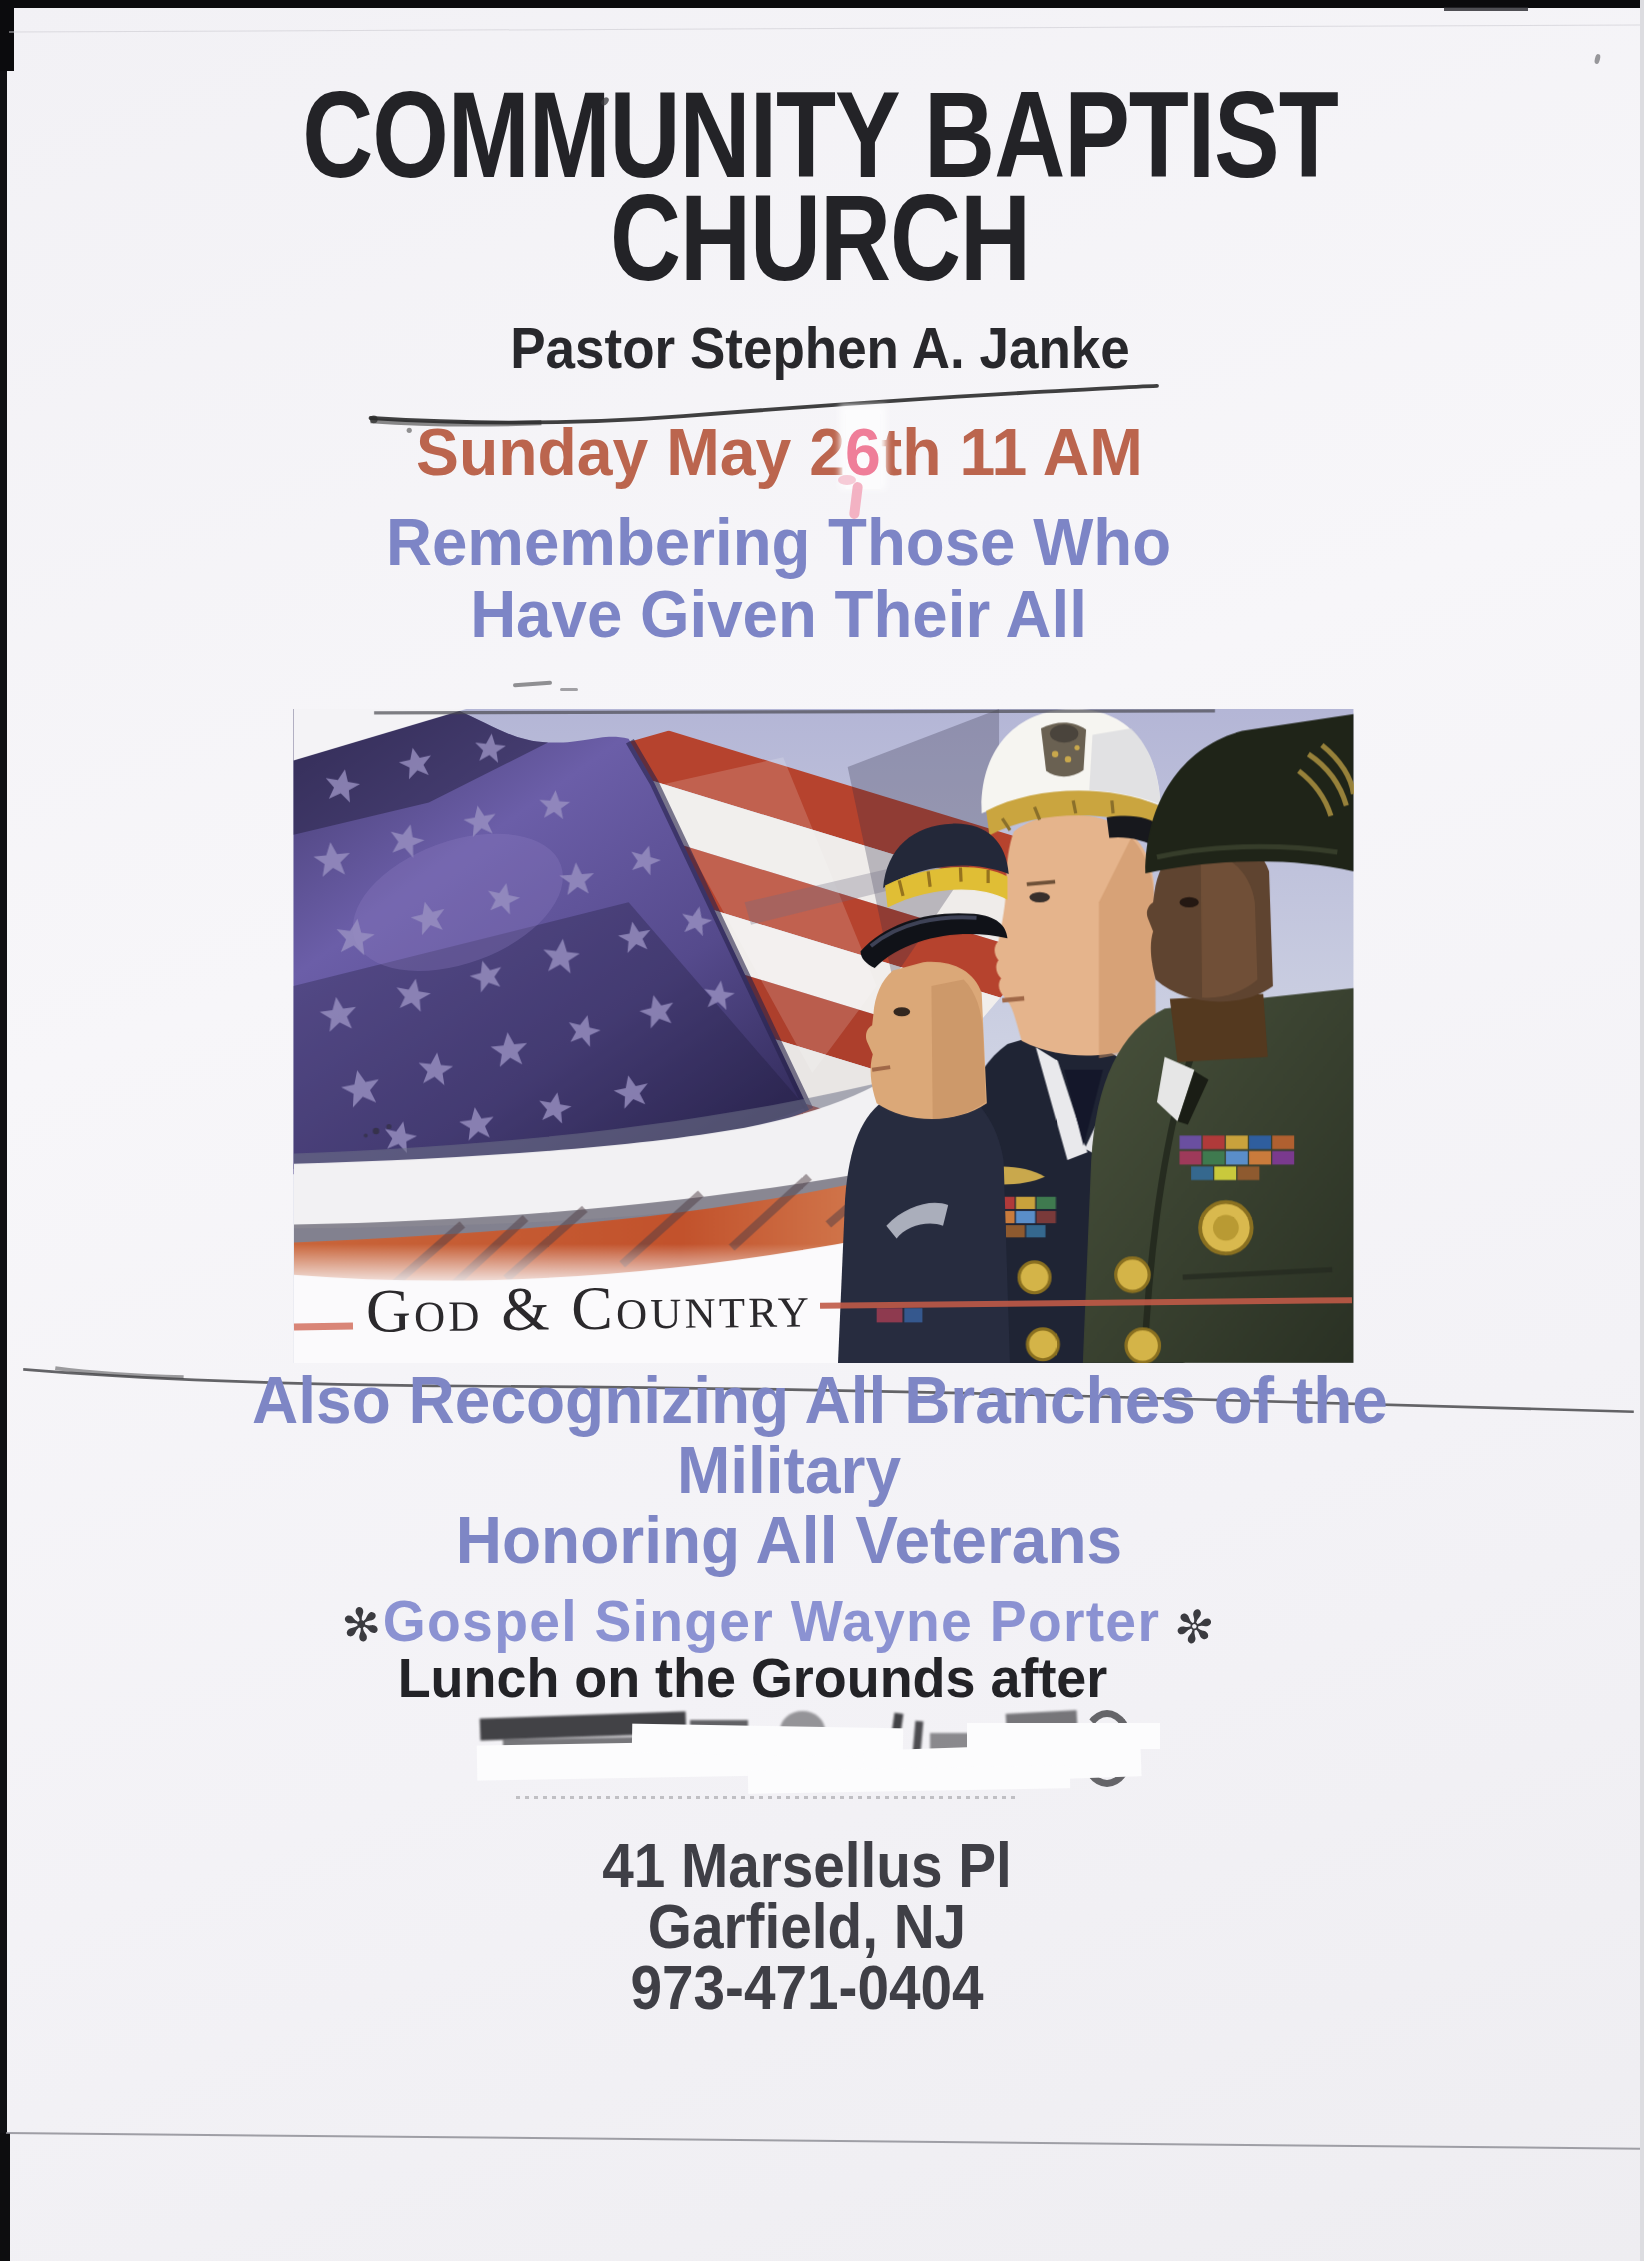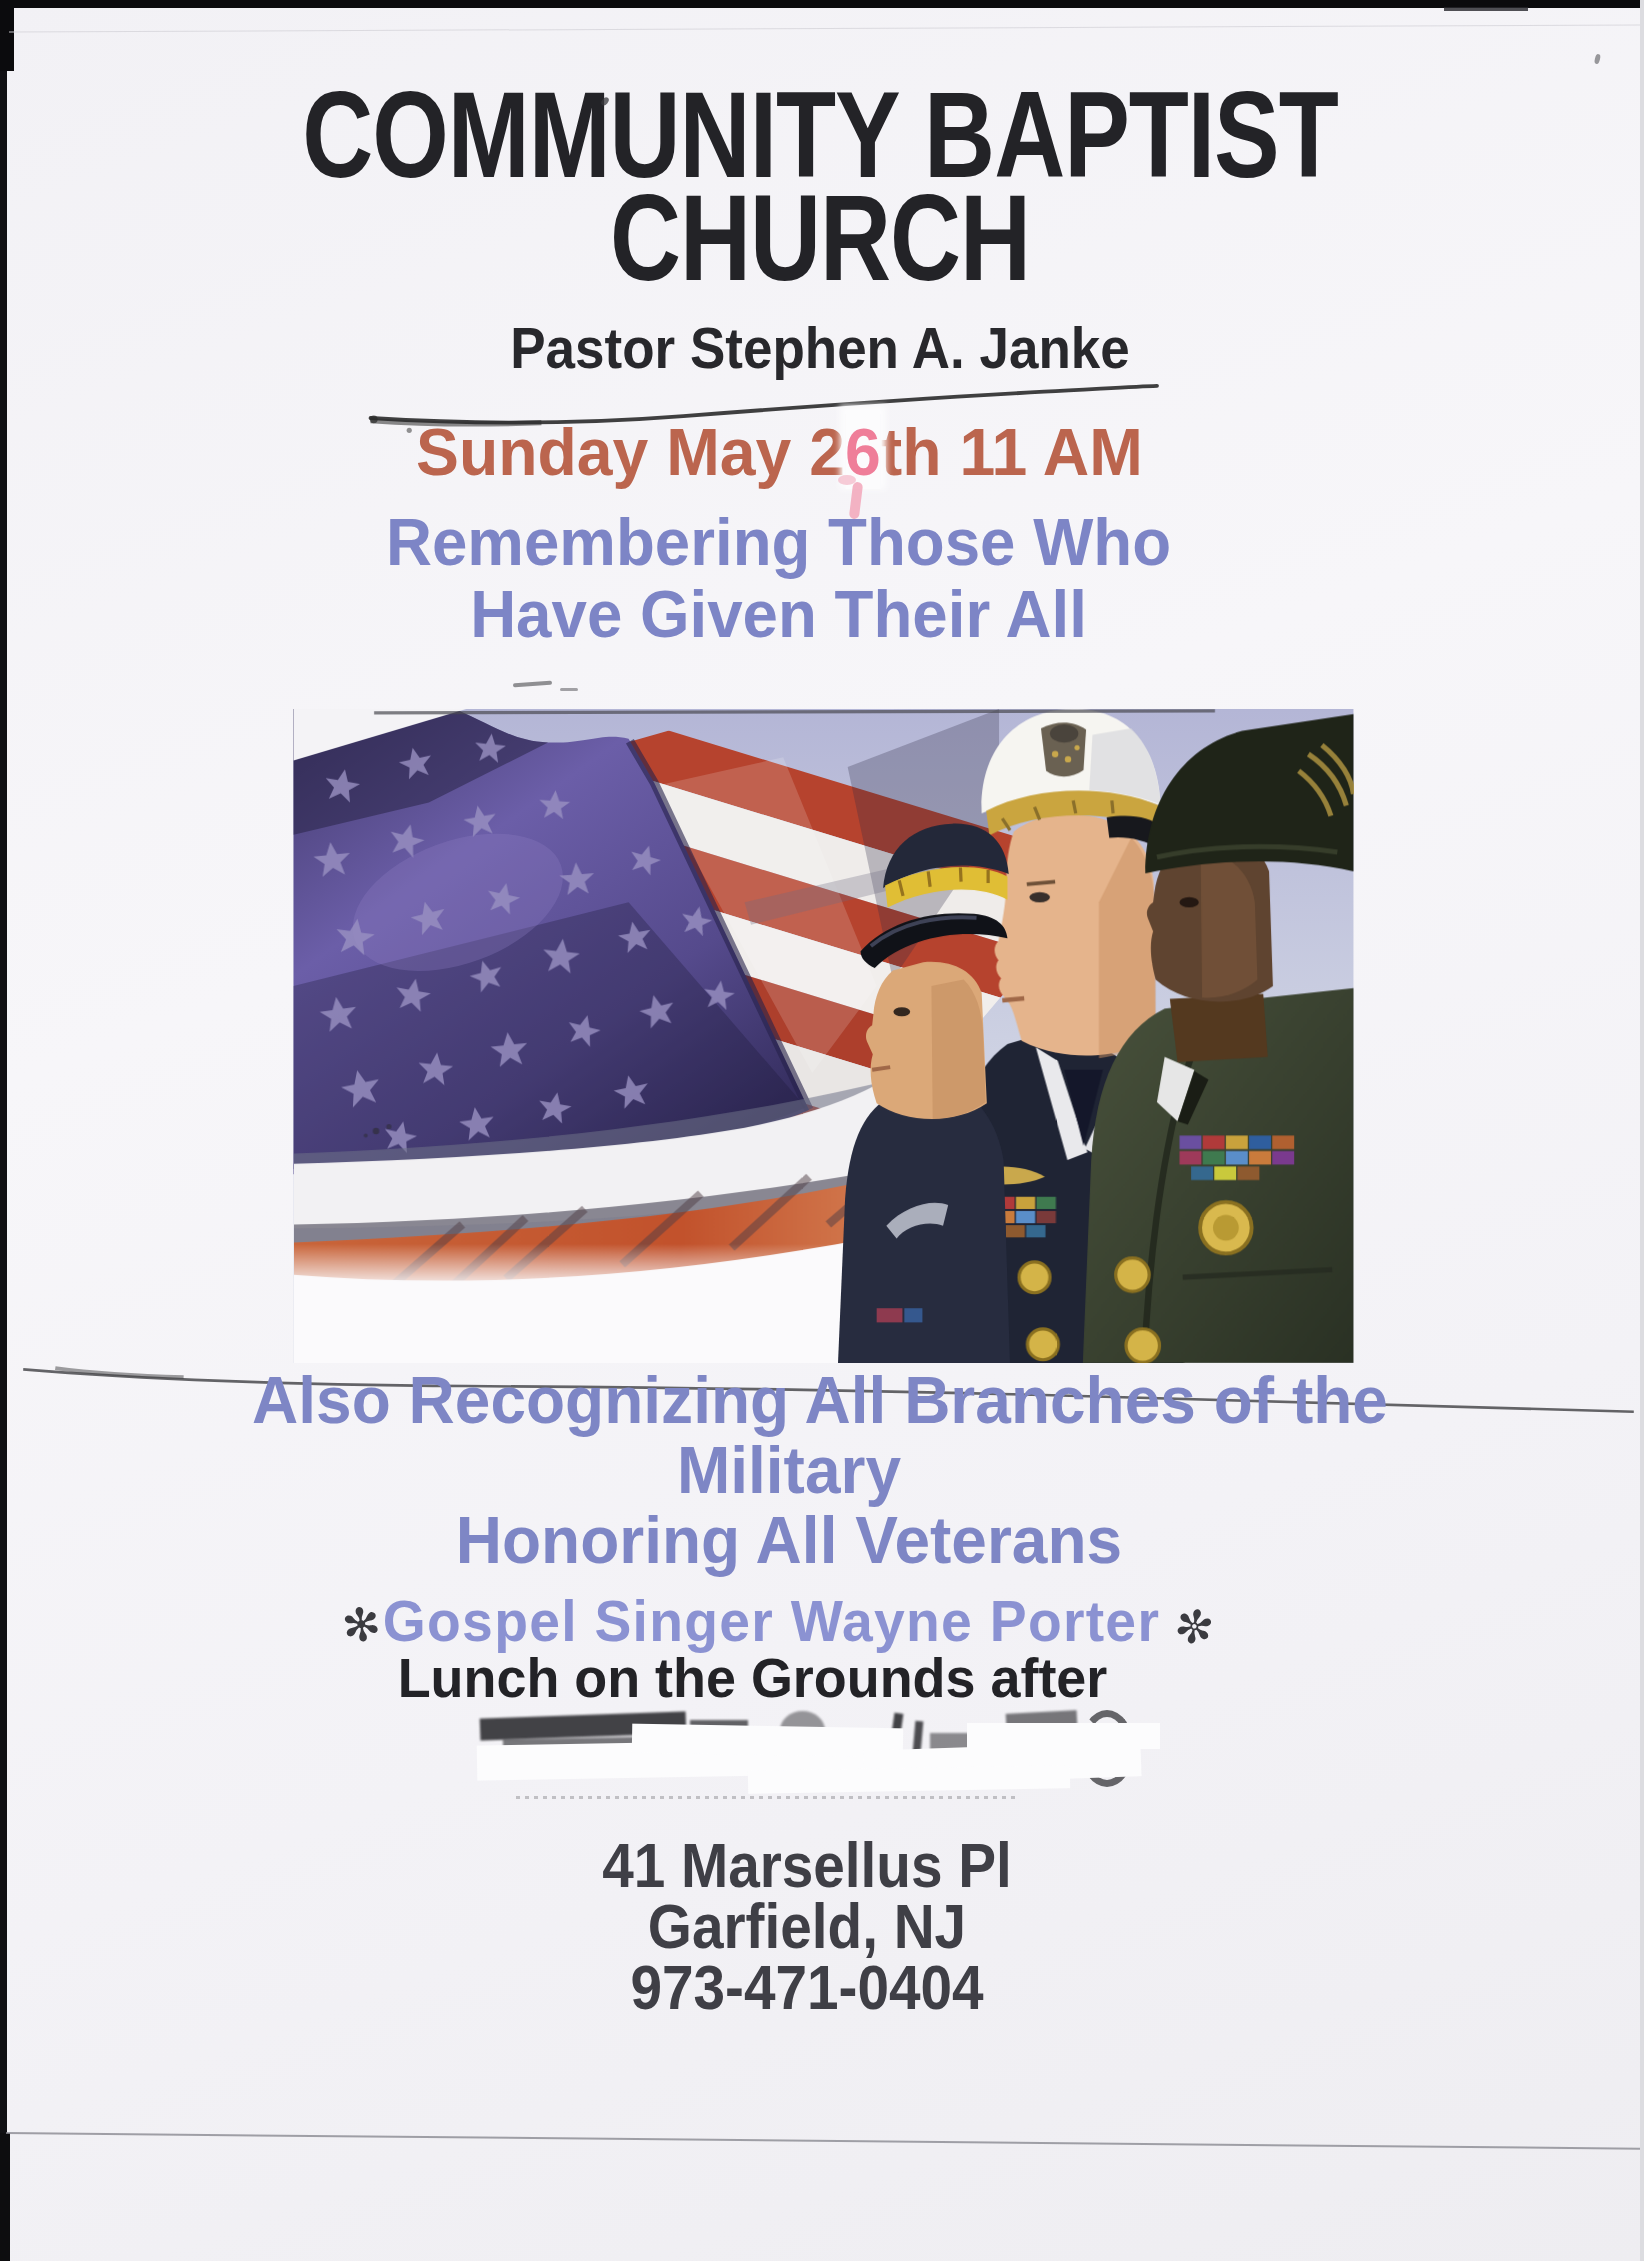--- a/index.html
+++ b/index.html
@@ -315,20 +315,25 @@
         <path d="M896,368 C940,332 1000,320 1060,324" stroke="#4a4f66" stroke-width="6" fill="none" opacity=".8"></path>
       </g>
 
       <path d="M0,0 L268,0 L0,80 Z" fill="#f4f3f6"></path>
       <path d="M125,6 L1430,3" stroke="#4a4a52" stroke-width="5" opacity=".7"></path>
       <circle cx="128" cy="655" r="5" fill="#2c2c30" opacity=".6"></circle>
       <circle cx="148" cy="648" r="4" fill="#2c2c30" opacity=".5"></circle>
       <circle cx="112" cy="662" r="3" fill="#2c2c30" opacity=".5"></circle>
     </svg>
 
+    <div class="caption-row">
+      <div class="caption-dash"></div>
+      <div class="caption-text">God &amp; Country</div>
+      <div class="caption-line"></div>
+    </div>
   </div>
 
   <svg class="line-svg" style="left:13px;top:1354px;" width="1631" height="77" viewBox="0 0 2530 120">
     <path d="M10,24 C200,40 420,48 700,50 C1000,52 1300,56 1600,64 C1950,73 2250,80 2520,90" stroke="#3f3f42" stroke-width="4" fill="none" opacity=".8"></path>
     <path d="M60,22 C120,30 180,34 260,36" stroke="#3f3f42" stroke-width="6" fill="none" opacity=".5"></path>
   </svg>
 
   <div class="t-center also-block">
     <div>Also Recognizing All Branches of the</div>
     <div class="shift">Military</div>

